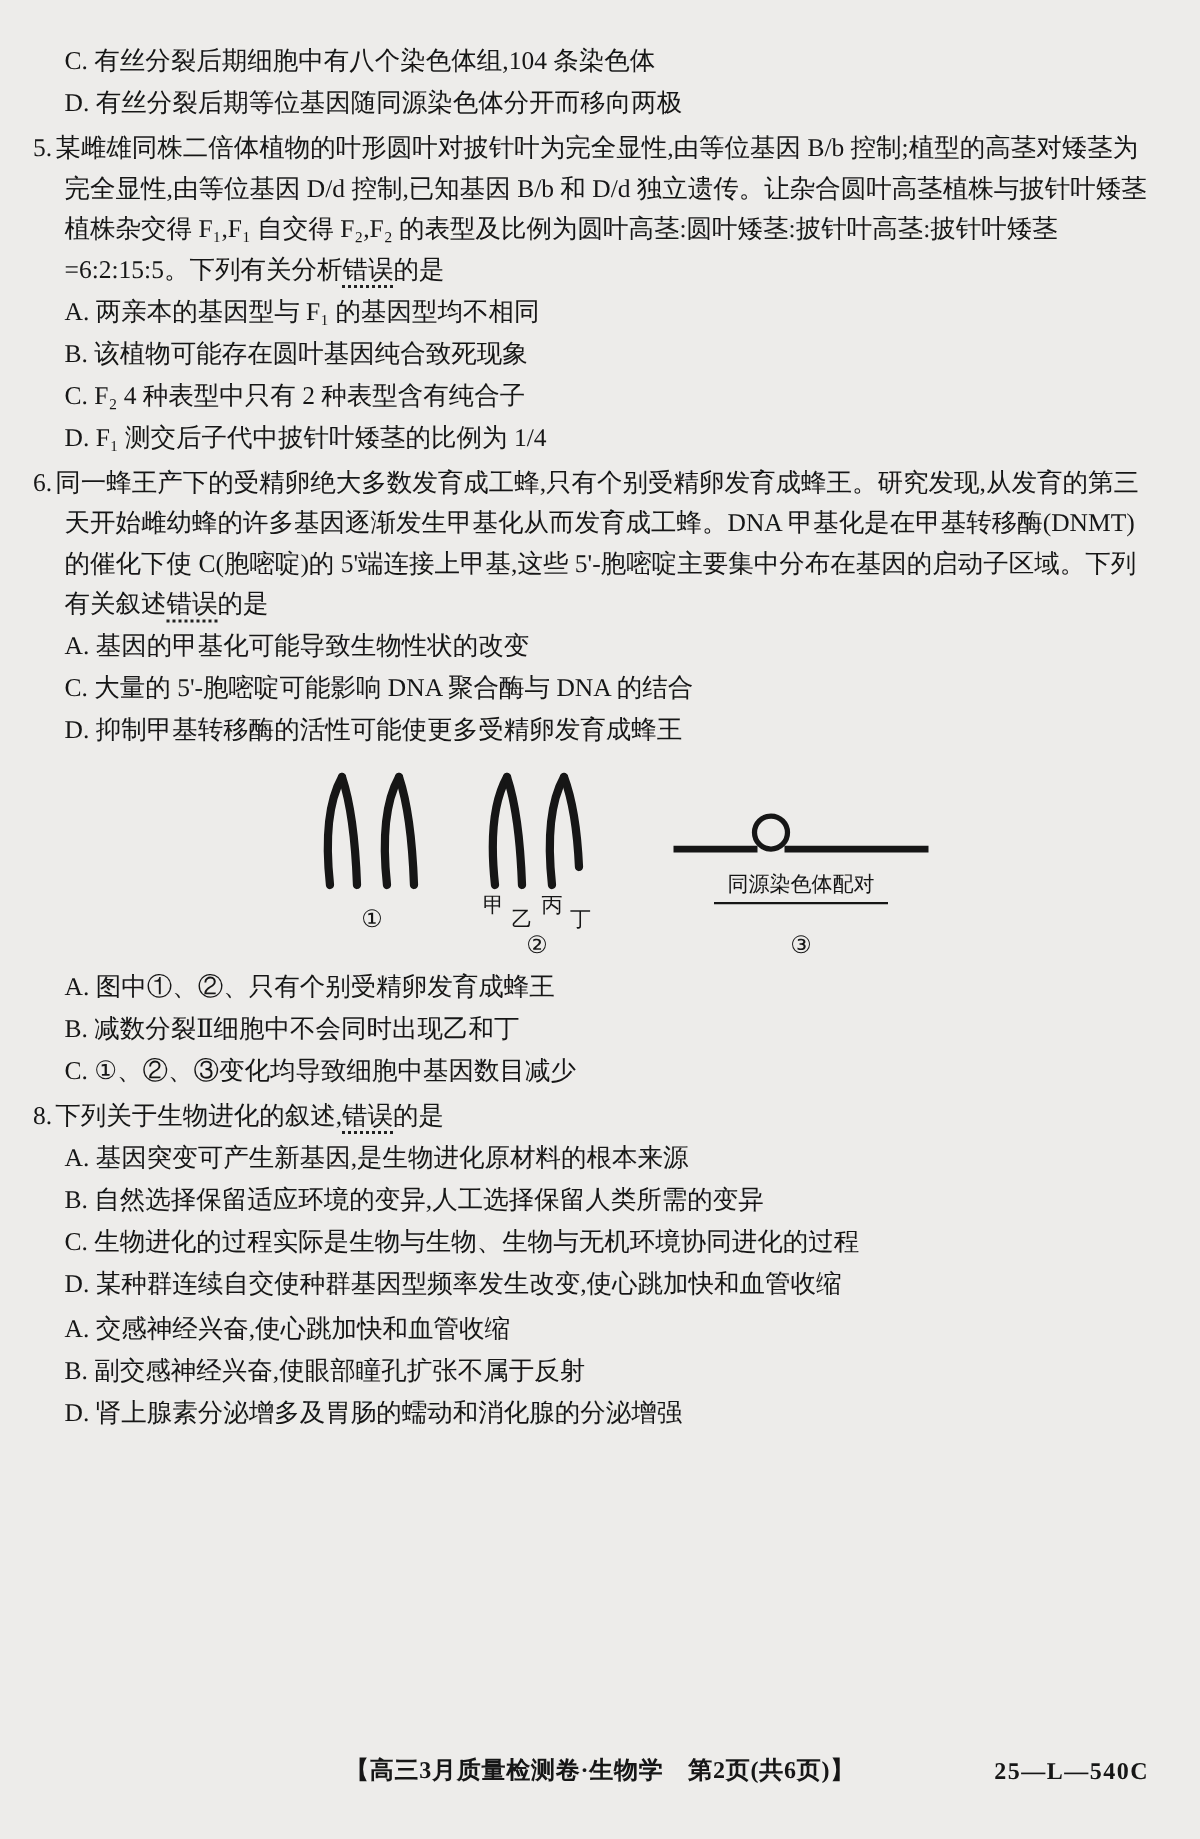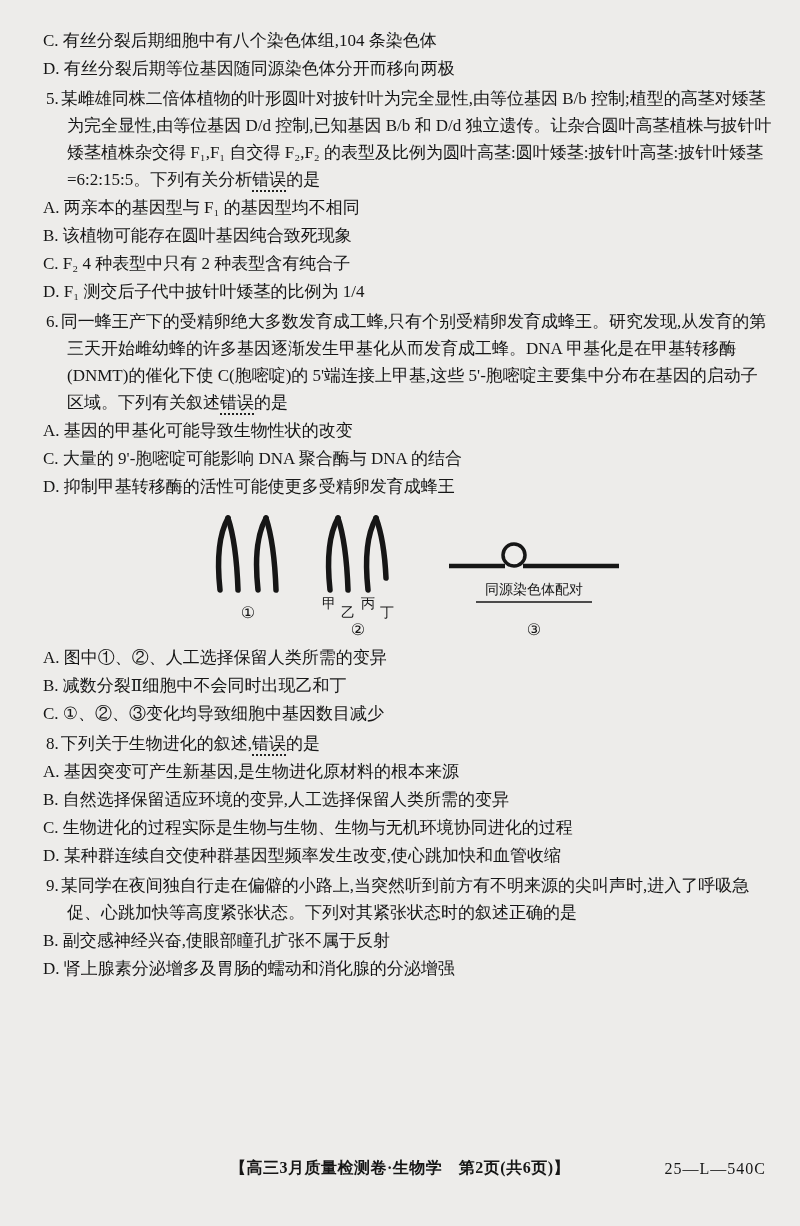--- a/index.html
+++ b/index.html
@@ -8,32 +8,32 @@
     height:1226px;
     background:#edecea;
     font-family:"Liberation Serif","DejaVu Serif",serif;
     color:#161616;
     font-size:17px;
     line-height:27px;
     overflow:hidden;
   }
   .page { position:relative; height:100%; padding:24px 28px 0 22px; }
   .stem, .opt { margin:1px 0; }
-  .hang { padding-left:21px; text-indent:-21px;margin-left:24px; }
+  .hang { padding-left:21px; text-indent:-21px; }
   .opt { padding-left:21px; }
   .q { margin-top:3px; }
   .qnum { margin-right:2px; }
   .em-dots { border-bottom:2px dotted #222; padding-bottom:1px; }
   .figure { margin:6px 0 6px 182px; }
   .figure svg { display:block; }
   .figure text { font-size:14px; fill:#151515; font-family:"Liberation Serif","DejaVu Serif",serif; }
   .figure text.circnum { font-size:16px; }
-  .footer { position:absolute; left:0; bottom:45px; width:100%; text-align:center; font-size:16px; }
+  .footer { position:absolute; left:0; bottom:32px; width:100%; text-align:center; font-size:16px; }
   .footer .ftitle { font-weight:bold; letter-spacing:0.5px; }
-  .footer .code { position:absolute; right:34px; top:1px; font-weight:normal; letter-spacing:1px; }
+  .footer .code { position:absolute; right:34px; top:1px; font-weight:bold; letter-spacing:1px; }
 </style>
 </head>
 <body>
 
 <div class="page">
 
   <div class="q">
     <p class="opt">C. 有丝分裂后期细胞中有八个染色体组,104 条染色体</p>
     <p class="opt">D. 有丝分裂后期等位基因随同源染色体分开而移向两极</p>
   </div>
@@ -42,21 +42,21 @@
     <p class="stem hang"><span class="qnum">5.</span><span>某雌雄同株二倍体植物的叶形圆叶对披针叶为完全显性,由等位基因 B/b 控制;植型的高茎对矮茎为完全显性,由等位基因 D/d 控制,已知基因 B/b 和 D/d 独立遗传。让杂合圆叶高茎植株与披针叶矮茎植株杂交得 F₁,F₁ 自交得 F₂,F₂ 的表型及比例为圆叶高茎:圆叶矮茎:披针叶高茎:披针叶矮茎=6:2:15:5。下列有关分析</span><span class="em-dots">错误</span><span>的是</span></p>
     <p class="opt">A. 两亲本的基因型与 F₁ 的基因型均不相同</p>
     <p class="opt">B. 该植物可能存在圆叶基因纯合致死现象</p>
     <p class="opt">C. F₂ 4 种表型中只有 2 种表型含有纯合子</p>
     <p class="opt">D. F₁ 测交后子代中披针叶矮茎的比例为 1/4</p>
   </div>
 
   <div class="q">
     <p class="stem hang"><span class="qnum">6.</span><span>同一蜂王产下的受精卵绝大多数发育成工蜂,只有个别受精卵发育成蜂王。研究发现,从发育的第三天开始雌幼蜂的许多基因逐渐发生甲基化从而发育成工蜂。DNA 甲基化是在甲基转移酶(DNMT)的催化下使 C(胞嘧啶)的 5'端连接上甲基,这些 5'-胞嘧啶主要集中分布在基因的启动子区域。下列有关叙述</span><span class="em-dots">错误</span><span>的是</span></p>
     <p class="opt">A. 基因的甲基化可能导致生物性状的改变</p>
-    <p class="opt">C. 大量的 9'-胞嘧啶可能影响 DNA 聚合酶与 DNA 的结合</p>
+    <p class="opt">C. 大量的 5'-胞嘧啶可能影响 DNA 聚合酶与 DNA 的结合</p>
     <p class="opt">D. 抑制甲基转移酶的活性可能使更多受精卵发育成蜂王</p>
   </div>
 
   <div class="q">
 
     <div class="figure">
       <svg width="430" height="132" viewBox="0 0 430 132">
 
         <g stroke="#161616" stroke-width="5.5" stroke-linecap="round" fill="none">
           <path d="M16,84 C13,56 14,30 24,12"></path>
@@ -82,35 +82,35 @@
           <path d="M245,60 H301" stroke-width="4.5"></path>
           <path d="M319,60 H415" stroke-width="4.5"></path>
           <circle cx="310" cy="49" r="11" stroke-width="3.5"></circle>
         </g>
         <text x="330" y="88" text-anchor="middle">同源染色体配对</text>
         <path d="M272,96 H388" stroke="#161616" stroke-width="1.5"></path>
         <text class="circnum" x="330" y="129" text-anchor="middle">③</text>
       </svg>
     </div>
 
-    <p class="opt">A. 图中①、②、人工选择保留人类所需的变异</p>
+    <p class="opt">A. 图中①、②、只有个别受精卵发育成蜂王</p>
     <p class="opt">B. 减数分裂Ⅱ细胞中不会同时出现乙和丁</p>
     <p class="opt">C. ①、②、③变化均导致细胞中基因数目减少</p>
   </div>
 
   <div class="q">
     <p class="stem hang"><span class="qnum">8.</span><span>下列关于生物进化的叙述,</span><span class="em-dots">错误</span><span>的是</span></p>
     <p class="opt">A. 基因突变可产生新基因,是生物进化原材料的根本来源</p>
     <p class="opt">B. 自然选择保留适应环境的变异,人工选择保留人类所需的变异</p>
     <p class="opt">C. 生物进化的过程实际是生物与生物、生物与无机环境协同进化的过程</p>
     <p class="opt">D. 某种群连续自交使种群基因型频率发生改变,使心跳加快和血管收缩</p>
   </div>
 
   <div class="q">
-    <p class="stem hang"><span class="qnum">9.</span><span>某同学在夜间独自行走在偏僻的小路上,当突然听到前方有不明来源的尖叫声时,进入了呼吸急促、心跳加快等高度紧张状态。下列对其紧张状态时的叙述正确的是</span><span class="em-dots"></span><span></span></p>
+    <p class="opt">A. 交感神经兴奋,使心跳加快和血管收缩</p>
     <p class="opt">B. 副交感神经兴奋,使眼部瞳孔扩张不属于反射</p>
     <p class="opt">D. 肾上腺素分泌增多及胃肠的蠕动和消化腺的分泌增强</p>
   </div>
 
   <div class="footer">
     <span class="ftitle">【高三3月质量检测卷·生物学　第2页(共6页)】</span>
     <span class="code">25—L—540C</span>
   </div>
 
 </div>

